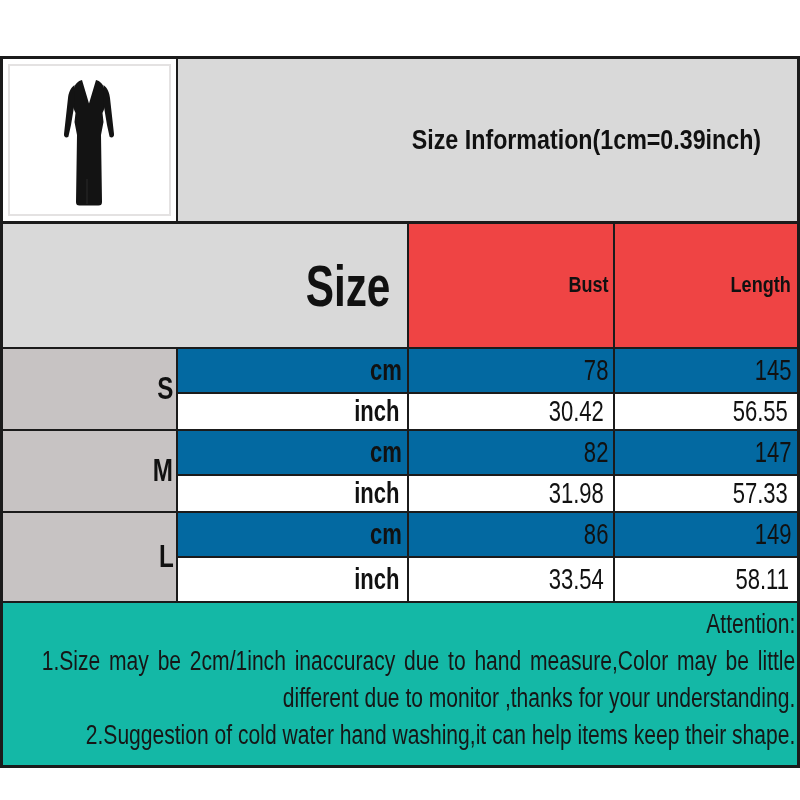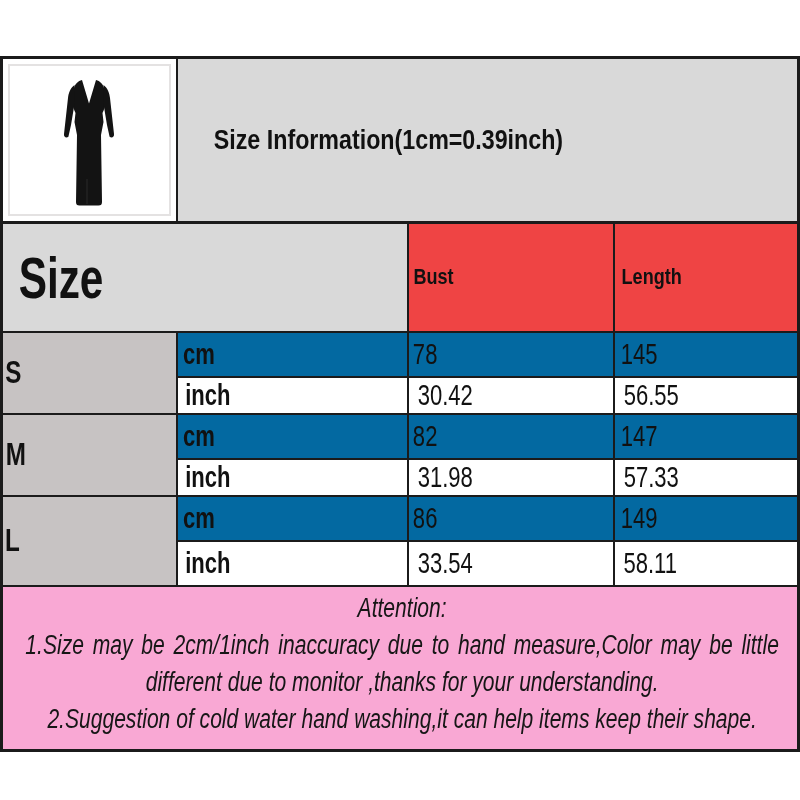--- a/index.html
+++ b/index.html
@@ -20,27 +20,27 @@
     position: absolute;
     left: 0;
     top: 56px;
     width: 797px;
     border-collapse: collapse;
     table-layout: fixed;
     border: 3px solid #1b1b1b;
   }
   td {
     border: 2px solid #1b1b1b;
-    text-align: left;
+    text-align: right;
     vertical-align: middle;
     padding: 0;
     overflow: hidden;
   }
   .r-img   { height: 165px; }
-  .r-head  { height: 109px; }
+  .r-head  { height: 125px; }
   .r-cm    { height: 45px; }
   .r-inch  { height: 37px; }
   .r-inch-l{ height: 45px; }
   .r-attn  { height: 165px; }
 
   .r-img td { border-bottom-width: 3px; }
 
   .cell-image { background: #ffffff; position: relative; }
   .img-frame {
     position: absolute;
@@ -98,25 +98,24 @@
     transform: scaleX(0.76);
   }
   .cell-value .t {
     display: inline-block;
     font-weight: normal;
     font-size: 29px;
     transform: scaleX(0.76);
   }
 
   .cell-attention {
-    background: #f9a8d4;
-    text-align: center;
+    background: #14b8a6;
+    text-align: right;
     vertical-align: top;
     position: relative;
-    font-style: italic;
   }
   .attn-block {
     position: absolute;
     left: 6px;
     top: 3px;
     width: 1008px;
     transform: scaleX(0.78);
     transform-origin: 0 0;
     font-size: 27px;
     line-height: 37px;

